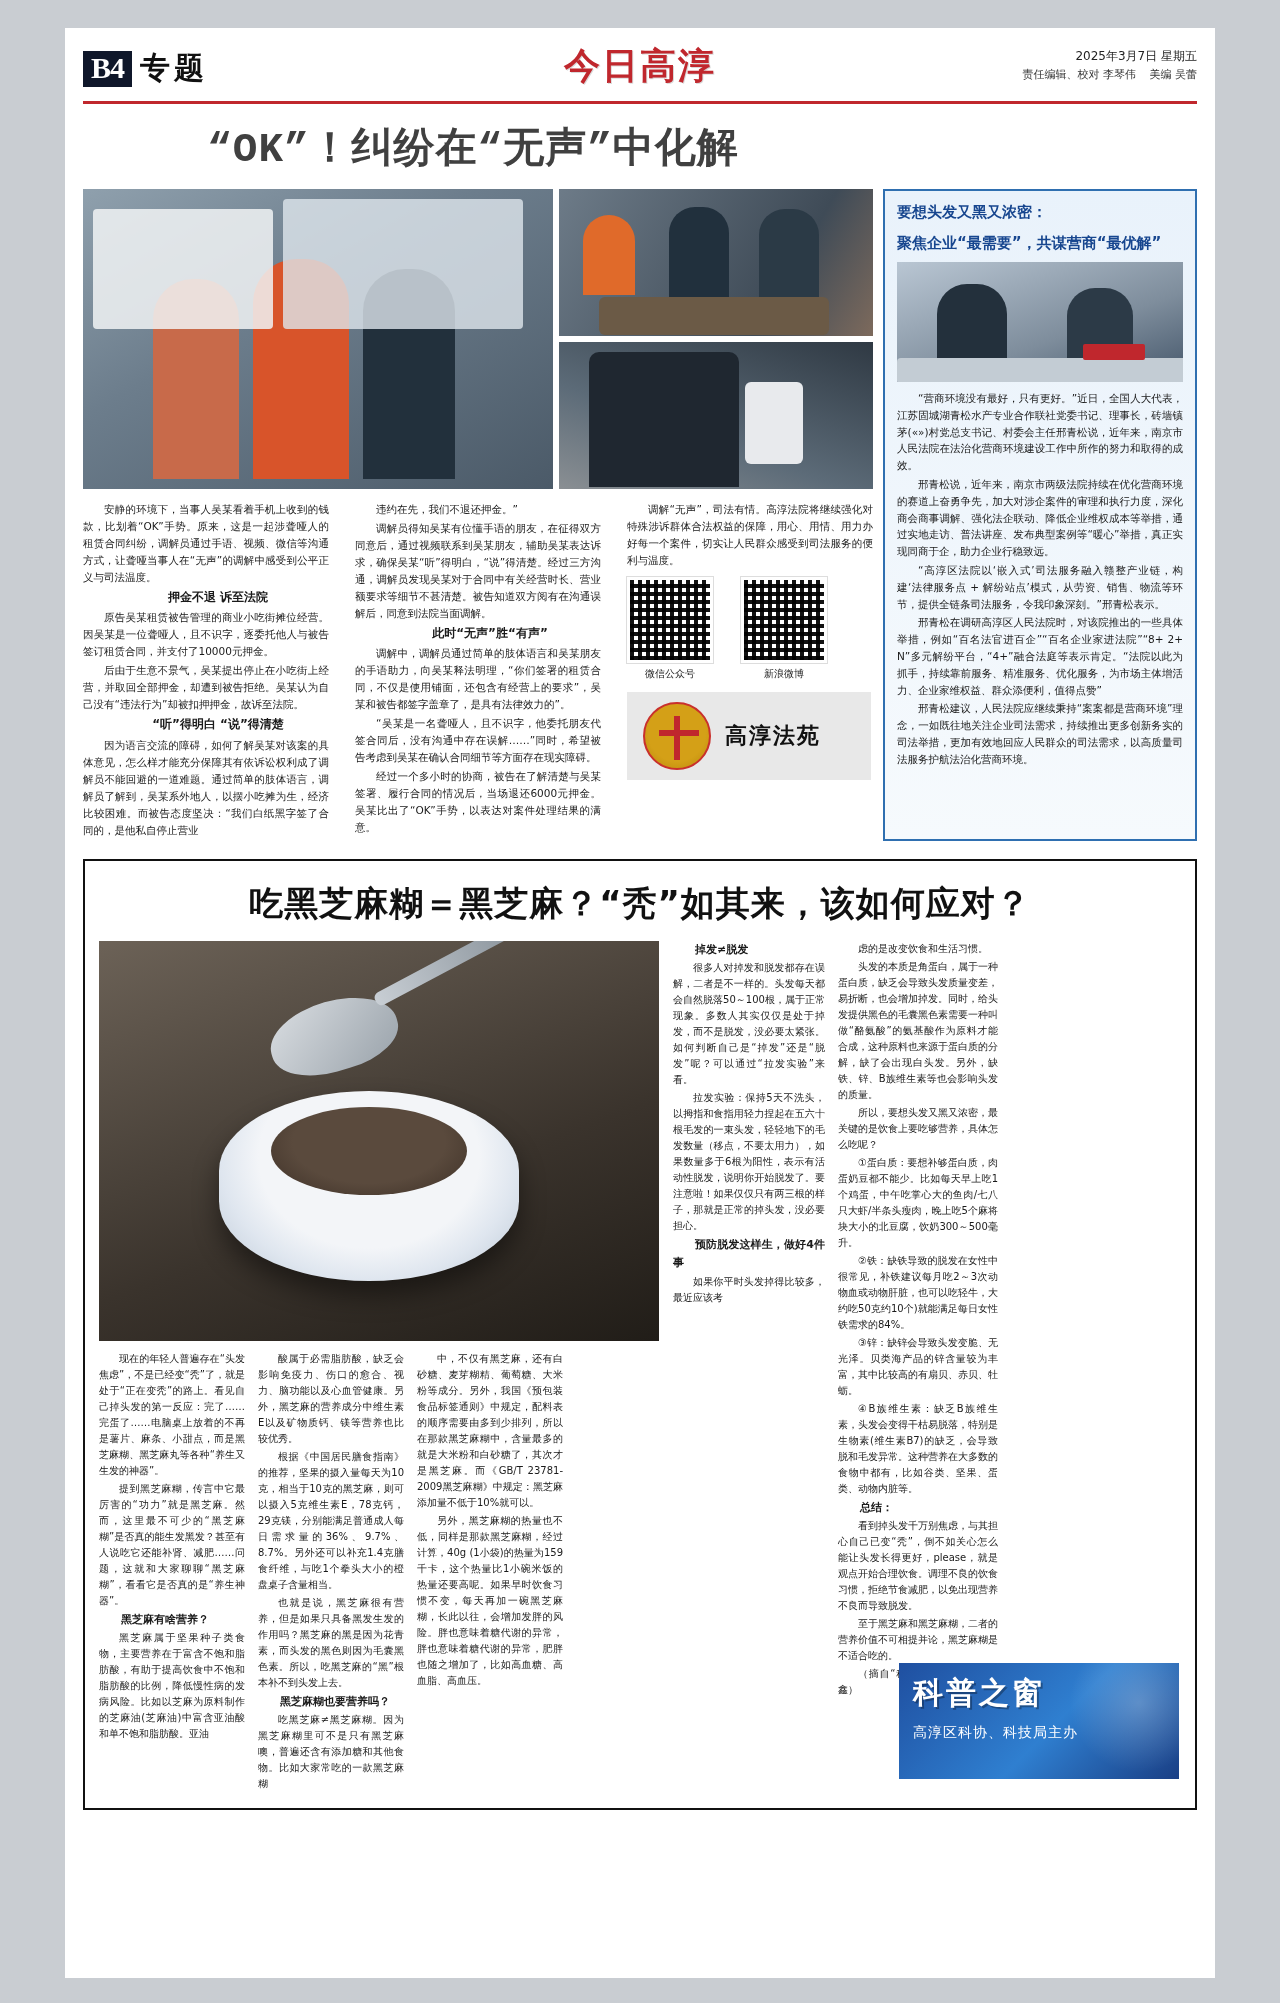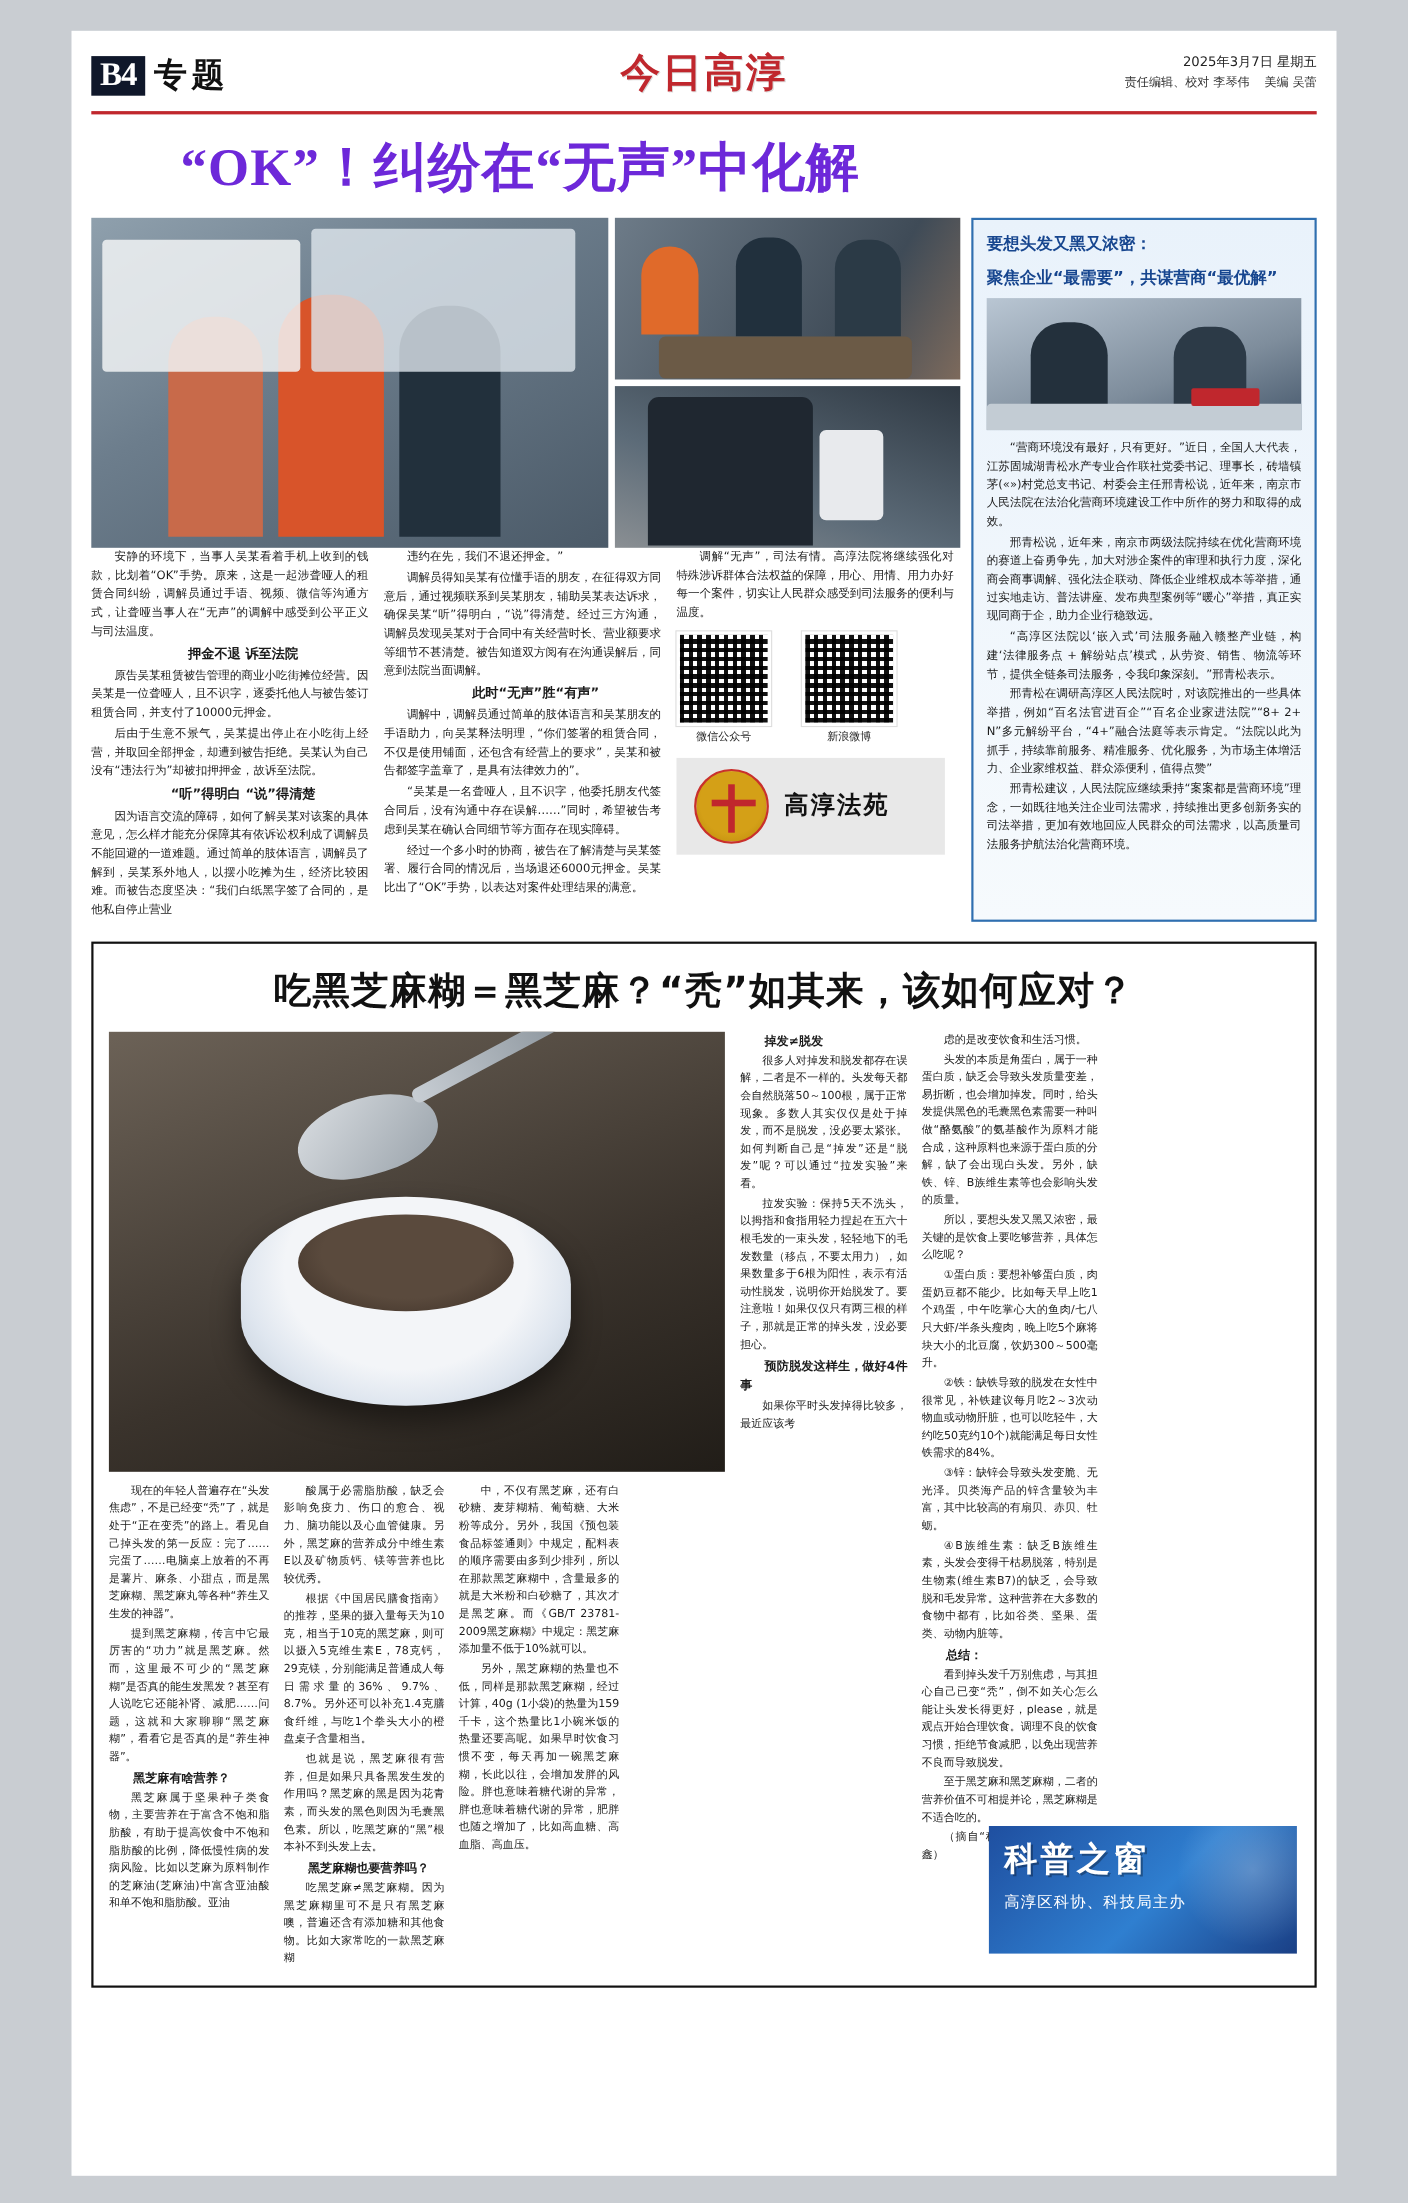--- a/index.html
+++ b/index.html
@@ -50,41 +50,41 @@
     text-align:right; line-height:1.7;
   }
   .masthead-right .date { font-size:12px; color:#222; }
   .masthead-right .credits { font-size:11px; color:#333; }
   .masthead-right .credits span { margin-left:10px; }
 
   
   .top-section { margin:0 18px; position:relative; }
   .headline {
     text-align:center;
-    font-size:48px; font-weight:bold; color:#6d28d9;
-    font-family:Liberation Serif, serif;
+    font-size:41px; font-weight:bold; color:#404040;
+    font-family:Liberation Mono, monospace;
     letter-spacing:1px;
     margin:16px 0 14px 0;
     width:780px;
   }
   .top-grid { display:flex; gap:10px; }
   .left-col { width:790px; }
   .photos { display:flex; gap:6px; }
   .photo { background:#5b6a77; position:relative; overflow:hidden; }
   .photo-main { width:470px; height:300px;
     background:linear-gradient(150deg,#8fa0ad 0%,#6c7d8c 40%,#4b5a68 100%); }
   .photo-col { display:flex; flex-direction:column; gap:6px; width:314px; }
   .photo-tr { height:147px; background:linear-gradient(120deg,#6d7b88,#3f4b57 70%,#7d6a5c); }
   .photo-br { height:147px; background:linear-gradient(200deg,#2f3943,#5c6b78 60%,#8a8f93); }
 
   .fig-overlay { position:absolute; inset:0; }
   .blob { position:absolute; border-radius:45% 45% 40% 40%; }
 
   .cols3 {
-    display:flex; gap:14px; 
+    display:flex; gap:26px; margin-top:12px;
   }
   .col {
     width:252px; font-size:10.5px; line-height:1.62; color:#1a1a1a;
     text-align:justify;
     font-family:"DejaVu Sans", sans-serif;
   }
   .col p { margin:0 0 2px 0; text-indent:2em; }
   .sub {
     text-align:center; font-weight:bold; font-size:12px;
     margin:6px 0 3px 0; text-indent:0;

